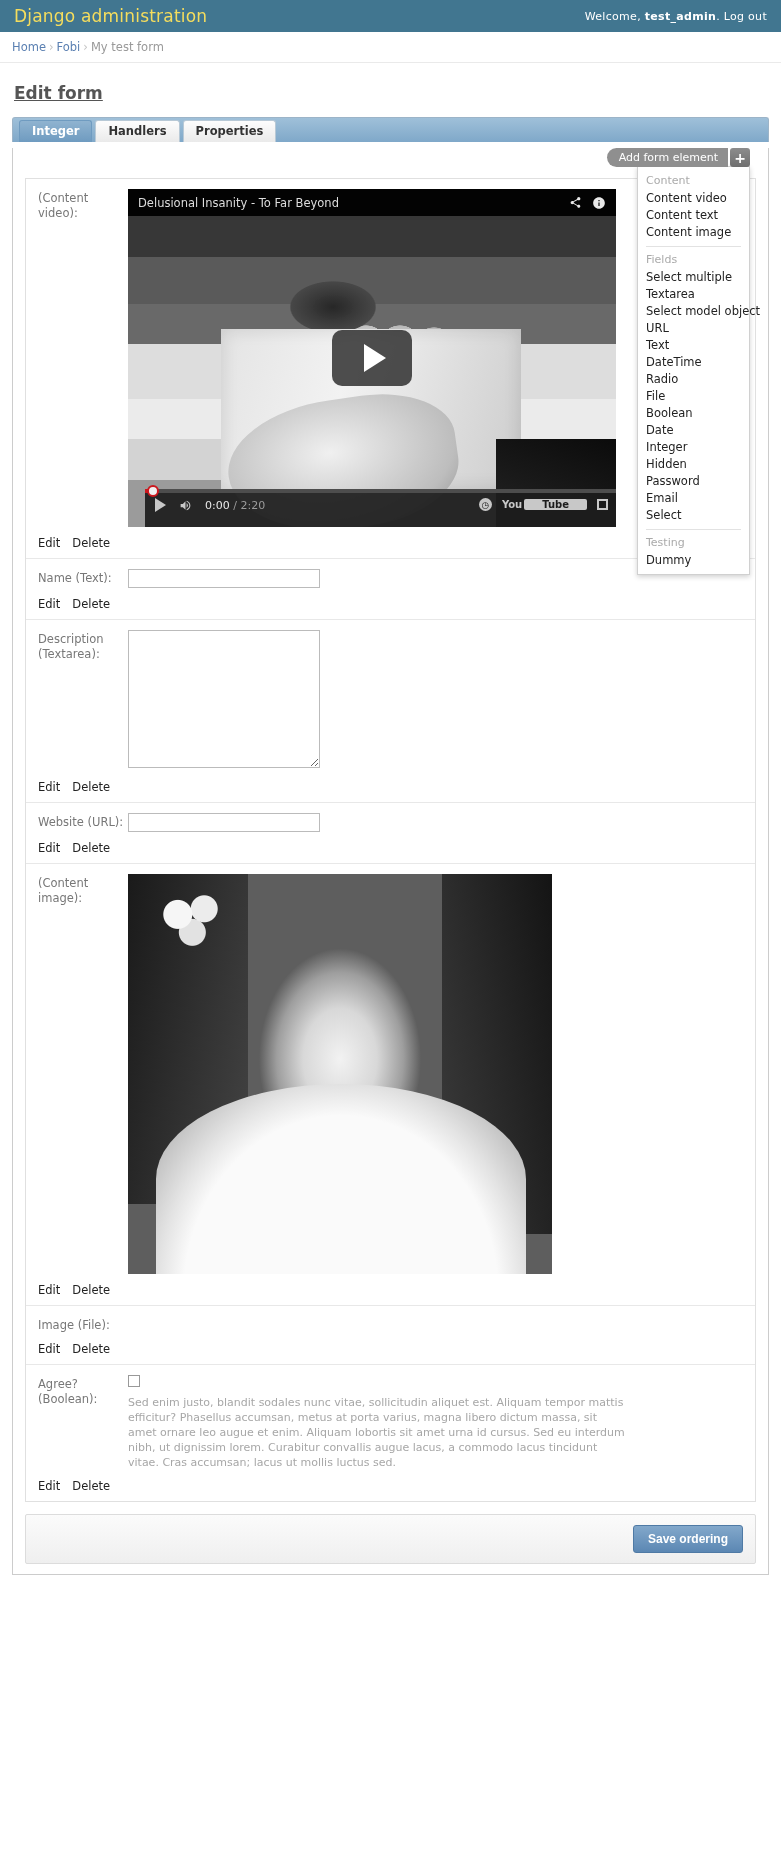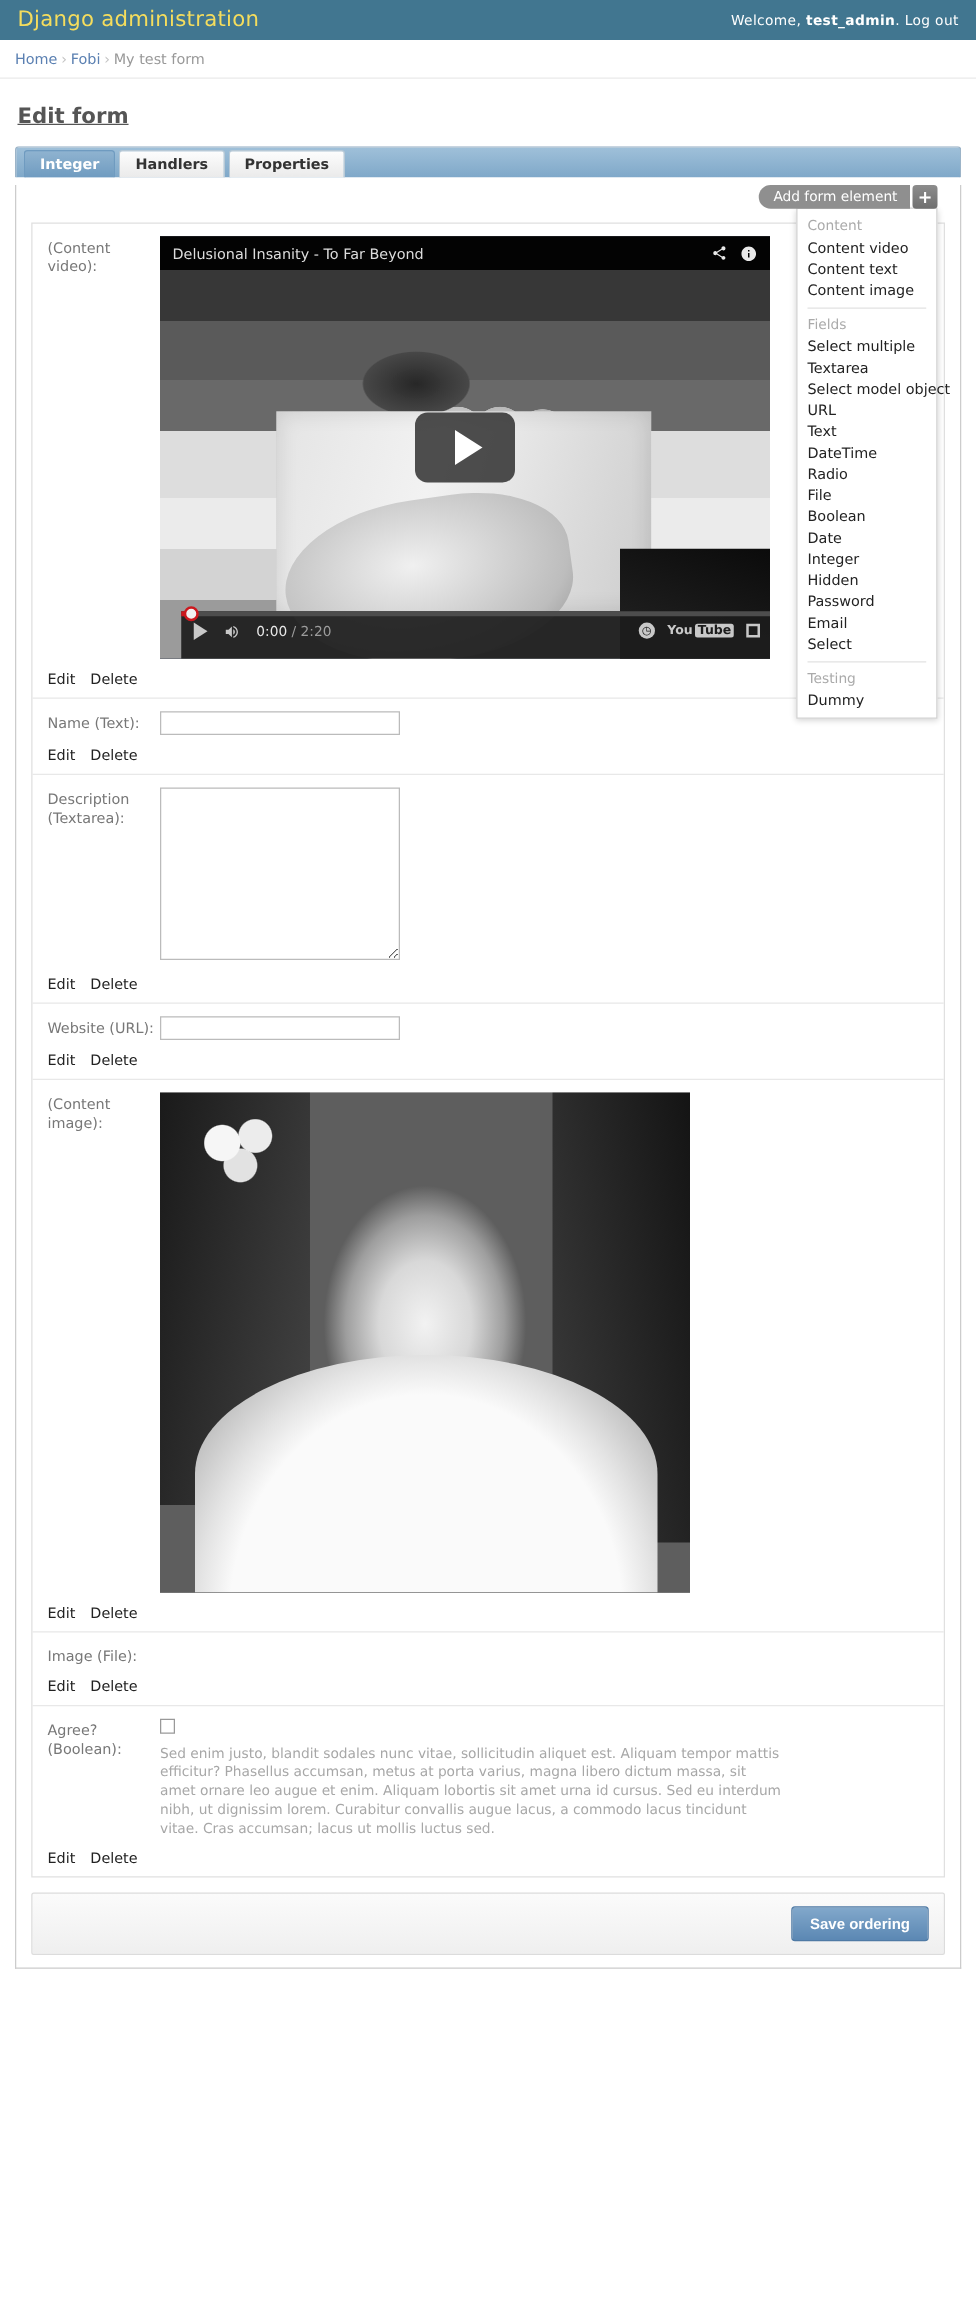--- a/index.html
+++ b/index.html
@@ -309,21 +309,21 @@
   }
   .ctrl-left { position:absolute; left:10px; top:9px; display:flex; align-items:center; gap:12px; }
   .ctrl-right { position:absolute; right:8px; top:9px; display:flex; align-items:center; gap:10px; }
   .c-play { width:0;height:0;border-left:11px solid #c8c8c8;border-top:7px solid transparent;border-bottom:7px solid transparent; }
   .c-time { color:#e8e8e8; font-size:11px; }
   .c-time .total { color:#9c9c9c; }
   .yt-logo {
     display:flex; align-items:center; font-size:10px; font-weight:bold; color:#c8c8c8;
   }
   .yt-logo .yt-box {
-    background:#c8c8c8; color:#1c1c1c; border-radius:2px; padding:0 2px; margin-left:2px;
+    background:#c8c8c8; color:#1c1c1c; border-radius:2px; padding:0 18px; margin-left:2px;
   }
   .ic-sq {
     width:11px;height:11px;border:2px solid #c8c8c8;
   }
   .ic-cir {
     width:13px;height:13px;border-radius:50%;background:#c8c8c8;color:#1c1c1c;
     font-size:9px;display:flex;align-items:center;justify-content:center;font-weight:bold;
   }
 
   

